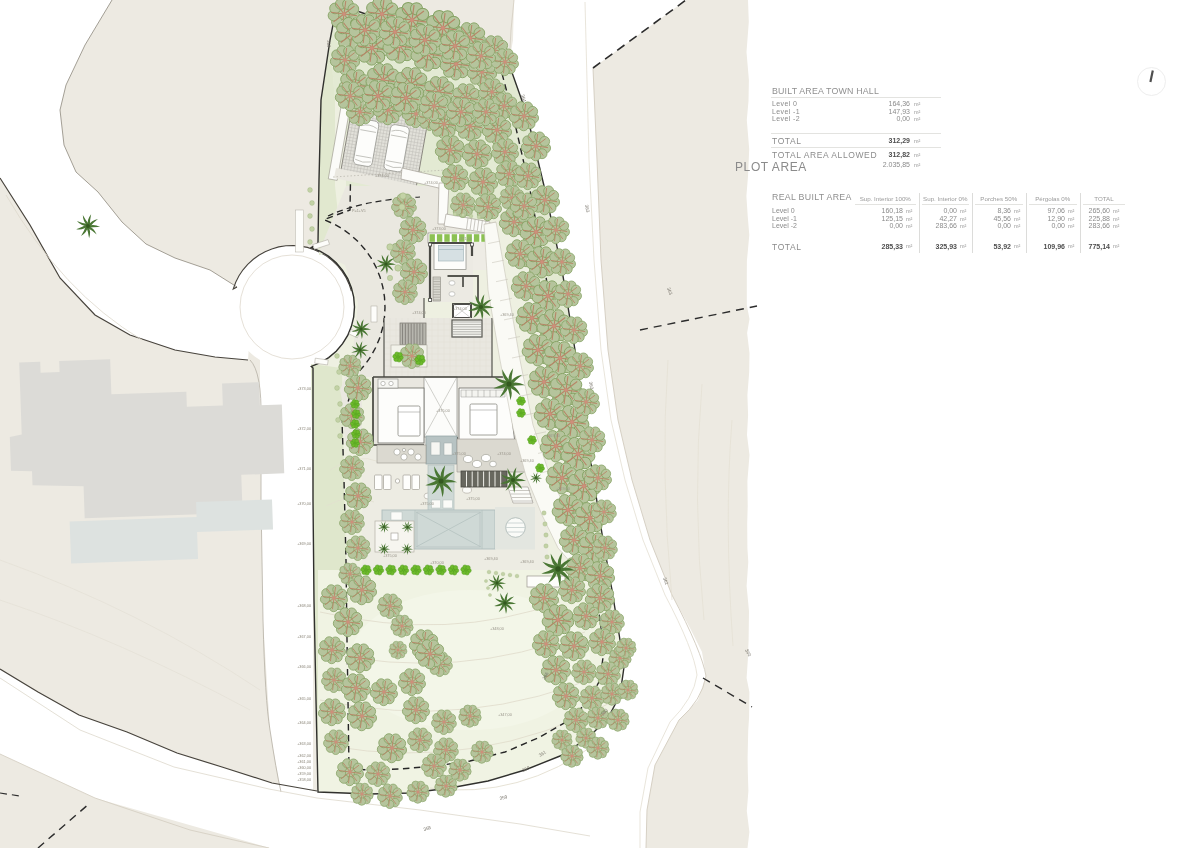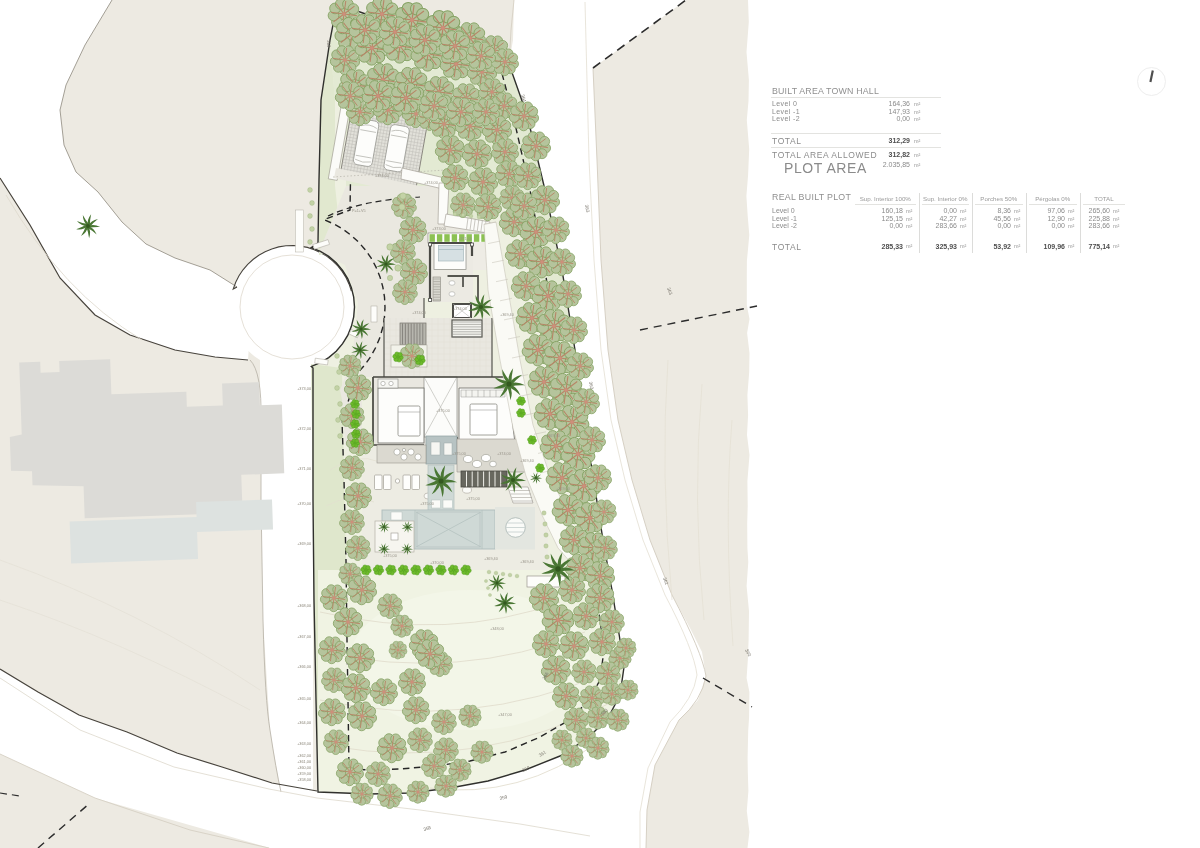--- a/index.html
+++ b/index.html
@@ -756,25 +756,25 @@
 <div class="val" style="left:840px;top:115px;width:70px;font-size:7px;font-weight:normal;color:#8b8b8b;">0,00</div>
 <div class="abs un" style="left:914px;top:116px;">m²</div>
 <div class="hl" style="left:771px;top:133px;width:170px;"></div>
 <div class="abs" style="left:772px;top:136px;font-size:8.5px;color:#8b8b8b;letter-spacing:0.6px;">TOTAL</div>
 <div class="val" style="left:840px;top:137px;width:70px;font-size:7px;font-weight:bold;color:#4e4e4e;">312,29</div>
 <div class="abs un" style="left:914px;top:138px;">m²</div>
 <div class="hl" style="left:771px;top:147px;width:170px;"></div>
 <div class="abs" style="left:772px;top:150px;font-size:8.5px;color:#8b8b8b;letter-spacing:0.6px;">TOTAL AREA ALLOWED</div>
 <div class="val" style="left:840px;top:151px;width:70px;font-size:7px;font-weight:bold;color:#4e4e4e;">312,82</div>
 <div class="abs un" style="left:914px;top:152px;">m²</div>
-<div class="abs" style="left:784px;top:159.5px;font-size:14px;color:#8b8b8b;letter-spacing:0.6px;">PLOT AREA</div>
+<div class="abs" style="left:735px;top:159.5px;font-size:12px;color:#8b8b8b;letter-spacing:0.6px;">PLOT AREA</div>
 <div class="val" style="left:840px;top:160.5px;width:70px;font-size:7px;color:#8b8b8b;">2.035,85</div>
 <div class="abs un" style="left:914px;top:161.5px;">m²</div>
 
-<div class="abs" style="left:772px;top:192px;font-size:8.8px;color:#8f8f8f;letter-spacing:0.3px;">REAL BUILT PLOT</div>
+<div class="abs" style="left:772px;top:192px;font-size:8.8px;color:#8f8f8f;letter-spacing:0.3px;">REAL BUILT AREA</div>
 <div class="abs" style="left:852px;top:195px;width:66.5px;text-align:center;font-size:6.2px;color:#9a9a9a;">Sup. Interior 100%</div>
 <div class="hl" style="left:855px;top:204px;width:60.5px;"></div>
 <div class="abs" style="left:918.5px;top:195px;width:53.5px;text-align:center;font-size:6.2px;color:#9a9a9a;">Sup. Interior 0%</div>
 <div class="hl" style="left:921.5px;top:204px;width:47.5px;"></div>
 <div class="abs" style="left:972px;top:195px;width:53.5px;text-align:center;font-size:6.2px;color:#9a9a9a;">Porches 50%</div>
 <div class="hl" style="left:975px;top:204px;width:47.5px;"></div>
 <div class="abs" style="left:1025.5px;top:195px;width:54.5px;text-align:center;font-size:6.2px;color:#9a9a9a;">Pérgolas 0%</div>
 <div class="hl" style="left:1028.5px;top:204px;width:48.5px;"></div>
 <div class="abs" style="left:1080px;top:195px;width:48px;text-align:center;font-size:6.2px;color:#9a9a9a;">TOTAL</div>
 <div class="hl" style="left:1083px;top:204px;width:42px;"></div>

